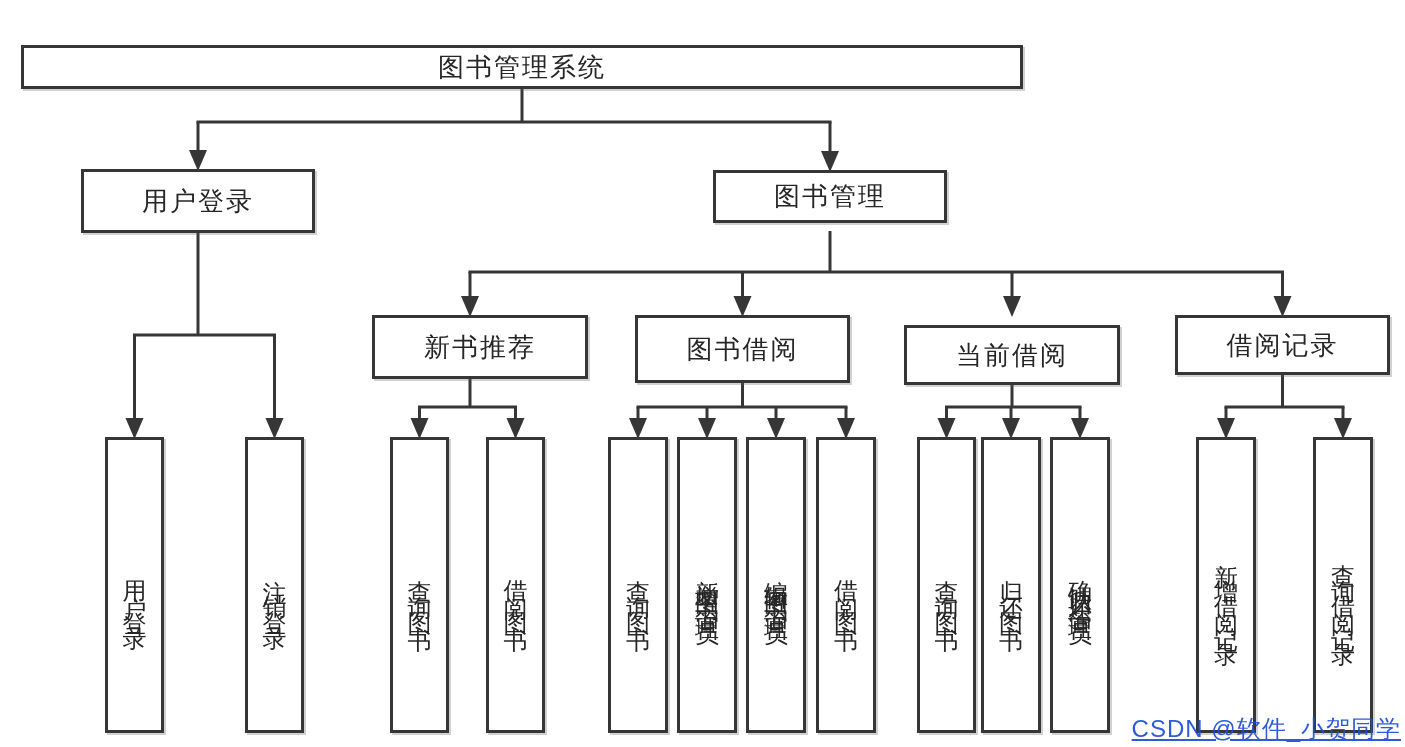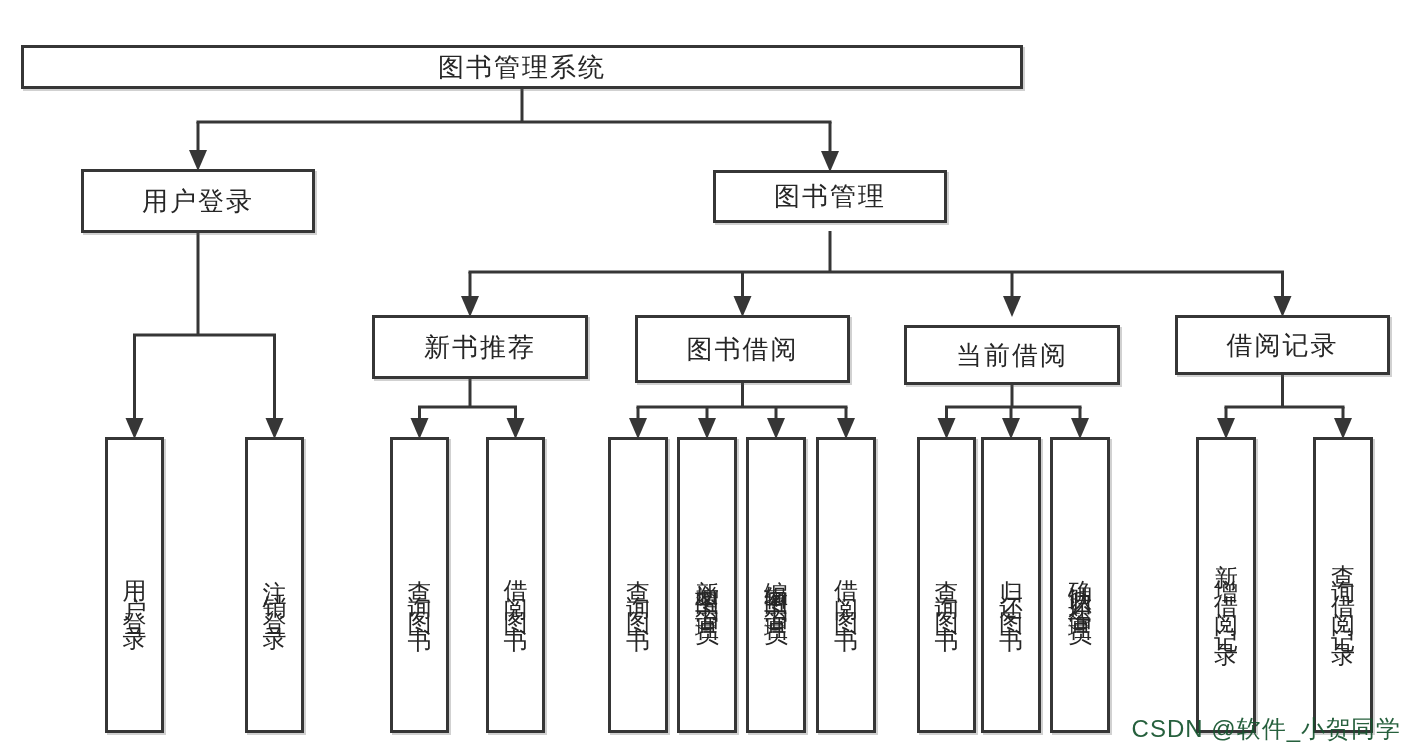--- a/index.html
+++ b/index.html
@@ -31,24 +31,25 @@
     text-orientation:mixed;
     font-size:24px;
     line-height:1;
     white-space:nowrap;
   }
   .watermark{
     position:absolute;
     right:4px;bottom:2px;
     font-size:24px;
     letter-spacing:1px;
-    color:#14532d;
+    color:#1d4ed8;
     opacity:.92;
     z-index:10;
     white-space:nowrap;
+    text-decoration:underline;
   }
 </style>
 </head>
 <body>
 
 <div class="canvas">
   <svg id="wires" xmlns="http://www.w3.org/2000/svg" viewBox="0 0 1405 747">
       <line x1="522" y1="67" x2="522" y2="122" stroke="#363636" stroke-width="3"></line>
       <line x1="196.5" y1="122" x2="831.5" y2="122" stroke="#363636" stroke-width="3"></line>
       <line x1="198" y1="122" x2="198" y2="155" stroke="#363636" stroke-width="3"></line>

